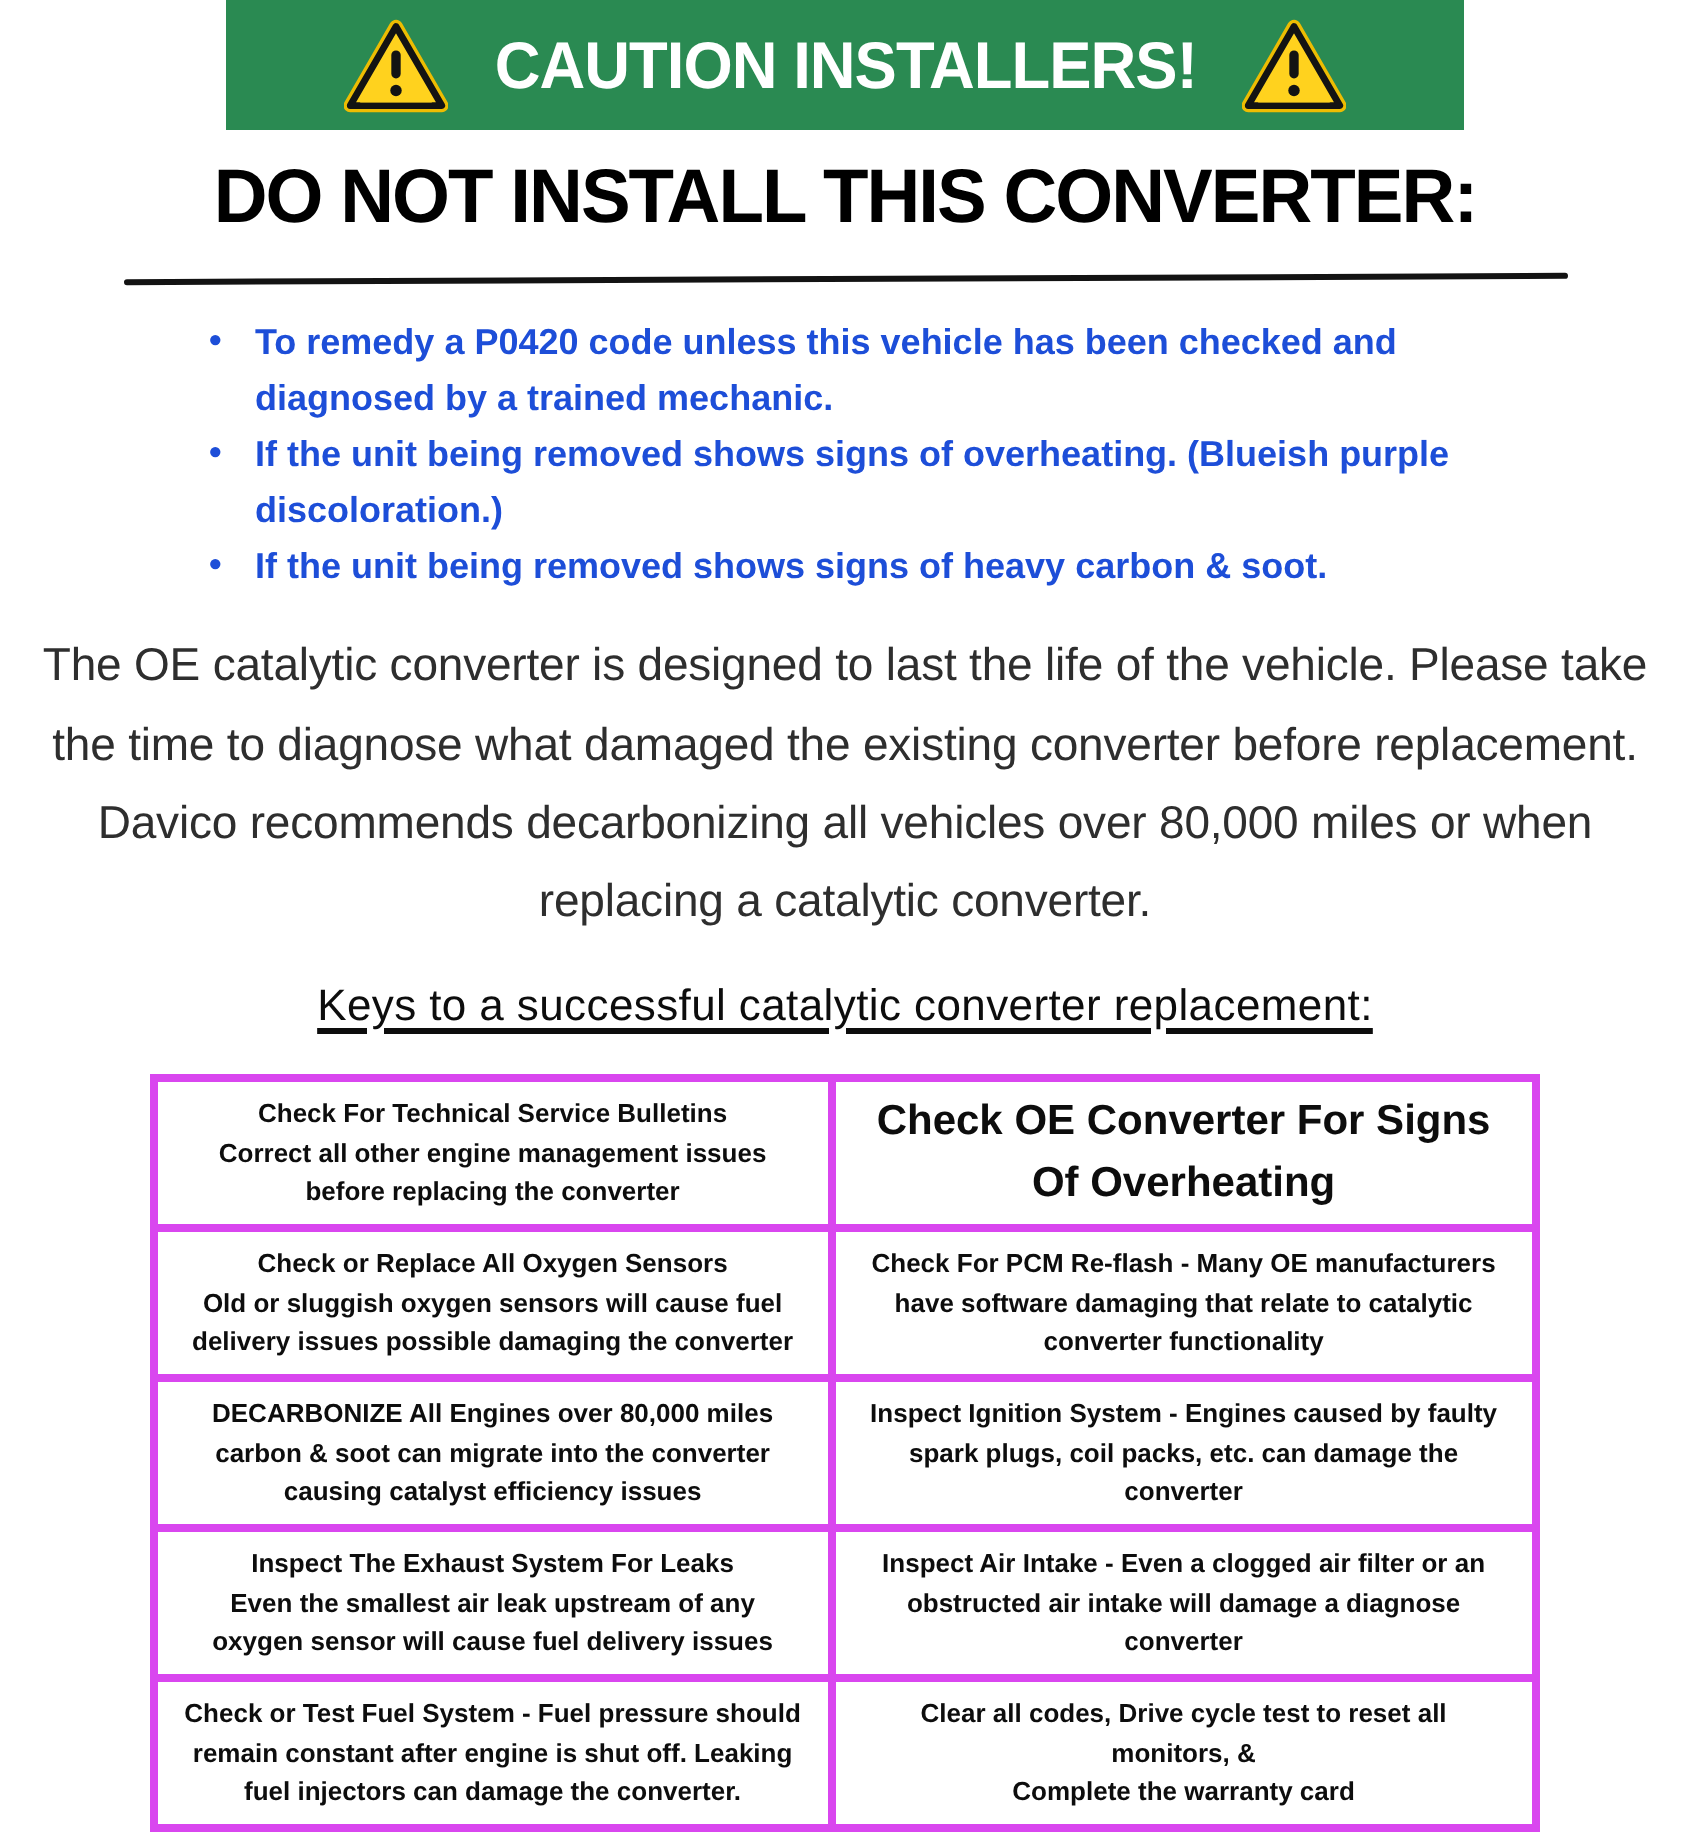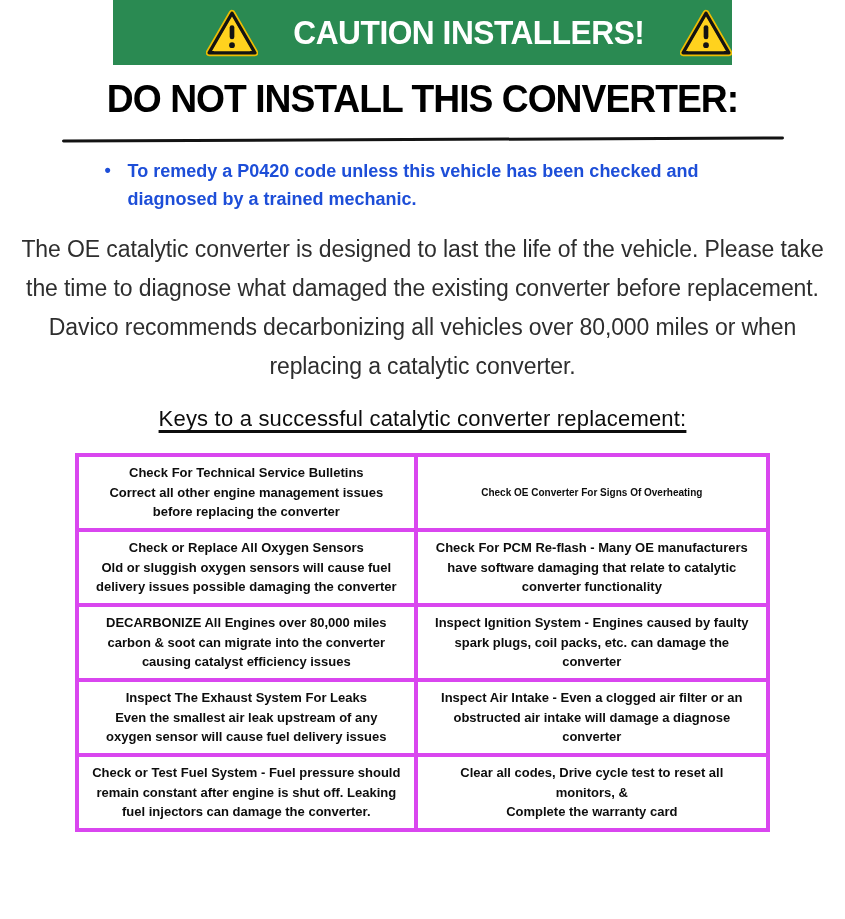--- a/index.html
+++ b/index.html
@@ -14,22 +14,22 @@
   }
 
   
   .banner {
     width: 619px;
     height: 65px;
     margin: 0 auto;
     background: #2a8a52;
     display: flex;
     align-items: center;
-    justify-content: flex-end;
-    gap: 28px;
+    justify-content: center;
+    gap: 16px;
   }
   .banner-title {
     color: #ffffff;
     font-weight: bold;
     font-size: 33px;
     letter-spacing: -0.5px;
     transform: scaleX(0.96);
     white-space: nowrap;
   }
   .warn-icon { width: 52px; height: 48px; display: block; }
@@ -117,21 +117,21 @@
     vertical-align: middle;
     font-weight: bold;
     font-size: 13px;
     line-height: 1.5;
     color: #0d0d0d;
     white-space: pre-line;
   }
   .tips-table { border: 3px solid #131313; }
   .tips-table col.left-col  { width: 49%; }
   .tips-table col.right-col { width: 51%; }
-  .tips-table tr:first-child td:last-child { font-size: 10px; }
+  .tips-table tr:first-child td:last-child { font-size: 21px; }
 </style>
 </head>
 <body>
 
 <div class="banner">
   <svg class="warn-icon" viewBox="0 0 100 92" aria-hidden="true">
     <polygon points="50,8 94,84 6,84" fill="#edbd02" stroke="#edbd02" stroke-width="13" stroke-linejoin="round"></polygon>
     <polygon points="50,8 94,84 6,84" fill="#ffd21e" stroke="#131313" stroke-width="6.5" stroke-linejoin="round"></polygon>
     <polygon points="50,20 84,79 16,79" fill="#ffd21e" stroke="#ffd21e" stroke-width="4" stroke-linejoin="round"></polygon>
     <rect x="45.5" y="31" width="9" height="27" rx="4.5" fill="#131313"></rect>
@@ -146,20 +146,22 @@
     <circle cx="50" cy="69.5" r="5.5" fill="#131313"></circle>
   </svg>
 </div>
 
 <h1 class="main-heading">DO NOT INSTALL THIS CONVERTER:</h1>
 
 <div class="divider"></div>
 
 <ul class="warning-list">
   <li>To remedy a P0420 code unless this vehicle has been checked and diagnosed by a trained mechanic.</li>
+  <li>If the unit being removed shows signs of overheating. (Blueish purple discoloration.)</li>
+  <li>If the unit being removed shows signs of heavy carbon &amp; soot.</li>
 </ul>
 
 <p class="oe-paragraph">The OE catalytic converter is designed to last the life of the vehicle. Please take the time to diagnose what damaged the existing converter before replacement. Davico recommends decarbonizing all vehicles over 80,000 miles or when replacing a catalytic converter.</p>
 
 <h2 class="keys-heading">Keys to a successful catalytic converter replacement:</h2>
 
 <table class="tips-table">
   <colgroup>
       <col class="left-col">
       <col class="right-col">

